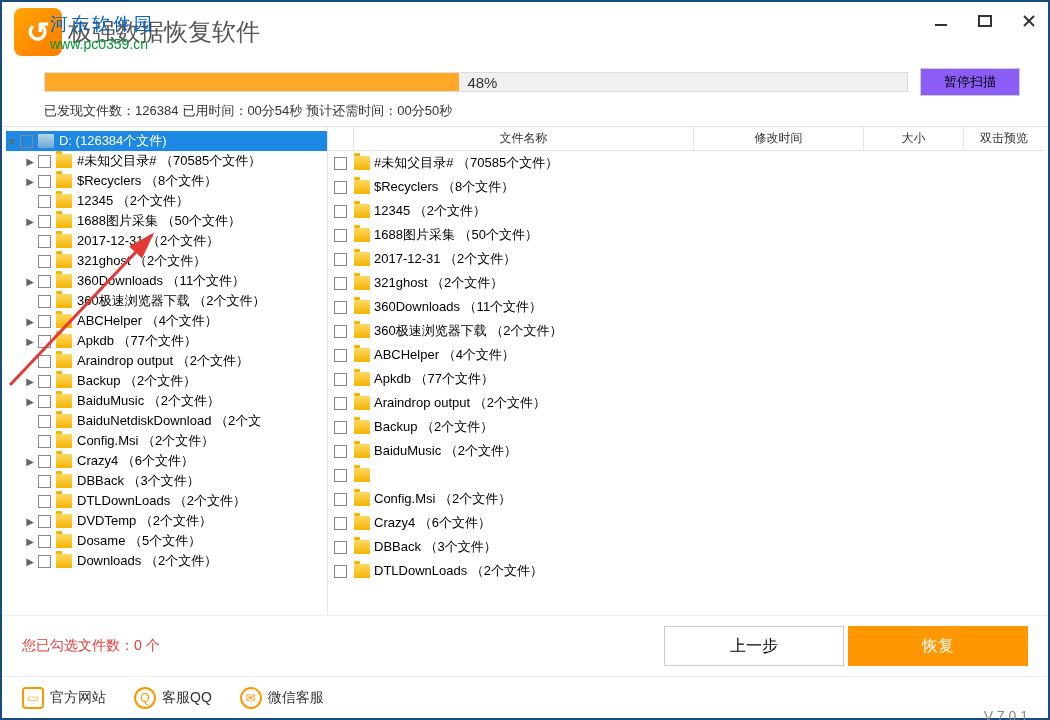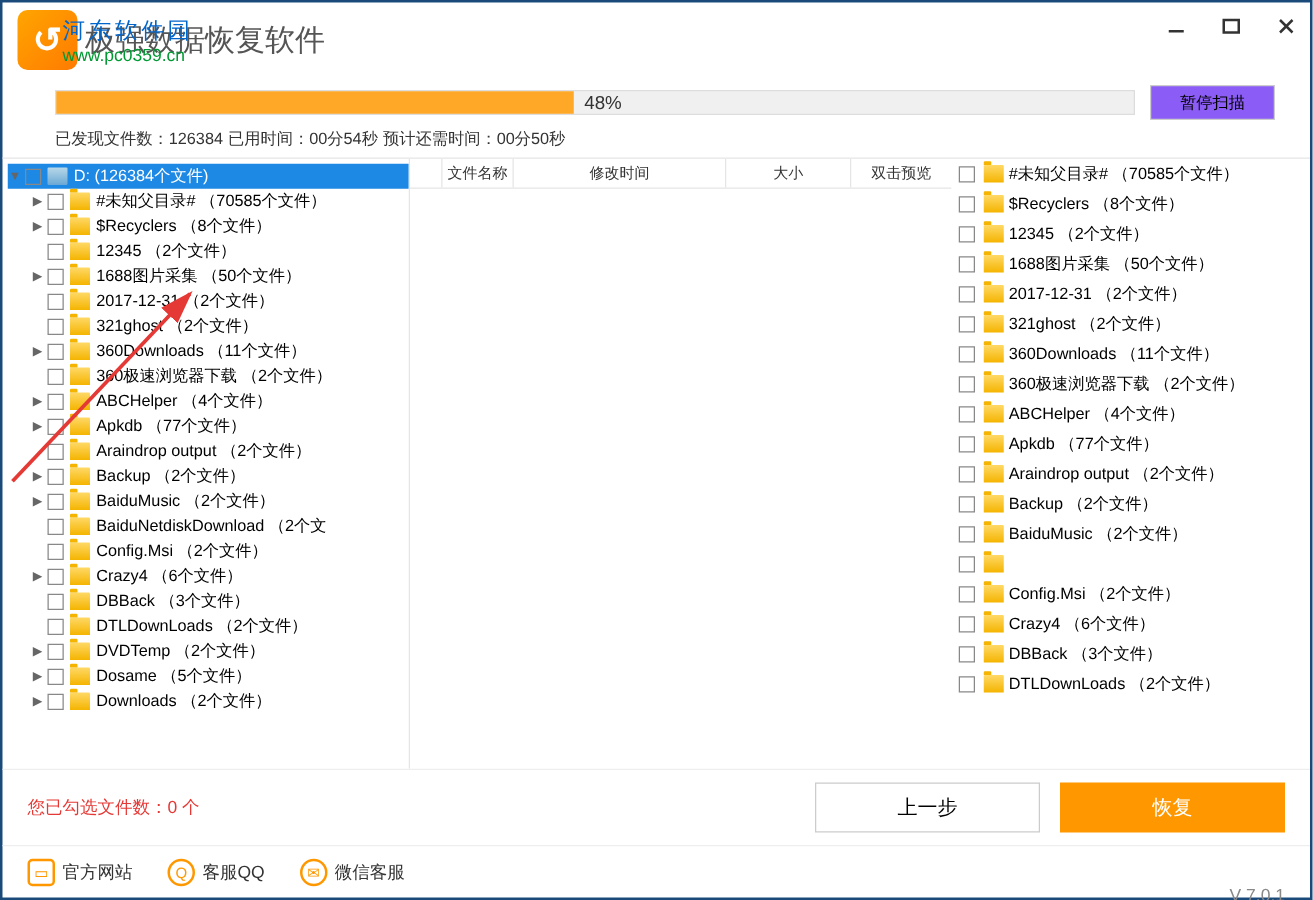--- a/index.html
+++ b/index.html
@@ -32,34 +32,34 @@
 .tree-row.selected { background: #1e88e5; color: #fff; }
 .expand { width: 12px; text-align: center; color: #666; cursor: pointer; font-size: 10px; }
 .chk { width: 13px; height: 13px; border: 1px solid #888; margin: 0 2px; cursor: pointer; display: inline-block; }
 .drive-icon, .folder-icon { width: 16px; height: 14px; margin: 0 3px; display: inline-block; }
 .drive-icon { background: linear-gradient(#b8d8e8,#6ba8d4); border-radius: 1px; }
 .folder-icon { background: linear-gradient(#ffd966,#f4b400); border-radius: 1px 1px 0 0; position: relative; }
 .folder-icon::before { content:""; position:absolute; top:-3px; left:0; width:6px; height:3px; background:#f4b400; border-radius:1px 1px 0 0; }
 .tree-label { padding-left: 2px; }
 .arrow-annotation { position: absolute; left: 0; top: 200px; pointer-events: none; }
 
-.list-panel { flex: 1; display: flex; flex-direction: row; overflow: hidden; }
+.list-panel { flex: 1; display: flex; flex-direction: column; overflow: hidden; }
 .list-header { display: flex; height: 24px; border-bottom: 1px solid #e5e5e5; font-size: 12px; color: #333; }
 .list-header > div { display: flex; align-items: center; justify-content: center; border-right: 1px solid #e5e5e5; padding: 0 4px; }
 .col-name { flex: 1; }
 .col-date { width: 170px; }
 .col-size { width: 100px; }
 .col-preview { width: 80px; border-right: none !important; }
 .list-body { flex: 1; overflow-y: auto; }
 .list-row { display: flex; align-items: center; height: 24px; font-size: 13px; font-family: "SimSun", monospace; padding-left: 4px; }
 .list-row .chk { margin-right: 4px; }
 .list-row .folder-icon { margin-right: 4px; }
 
 .selected-bar { padding: 10px 20px; font-size: 14px; color: #e53935; border-top: 1px solid #eee; display: flex; align-items: center; }
-.action-buttons { margin-left: auto; display: flex; gap: 16px; }
+.action-buttons { margin-left: auto; display: flex; gap: 4px; }
 .btn-prev { width: 180px; height: 40px; background: #fff; border: 1px solid #ccc; font-size: 16px; cursor: pointer; }
 .btn-recover { width: 180px; height: 40px; background: #ff9800; border: none; color: #fff; font-size: 16px; cursor: pointer; }
 
 .footer { height: 42px; border-top: 1px solid #eee; display: flex; align-items: center; padding: 0 20px; font-size: 14px; color: #333; }
 .footer-item { display: flex; align-items: center; gap: 6px; margin-right: 28px; cursor: pointer; }
 .footer-icon { width: 22px; height: 22px; border: 2px solid #ff9800; border-radius: 4px; display: flex; align-items: center; justify-content: center; color: #ff9800; font-size: 12px; }
 .footer-icon.round { border-radius: 50%; }
 .version { margin-left: auto; color: #888; margin-top: 36px; }
 
 ::-webkit-scrollbar { width: 16px; height: 16px; }

